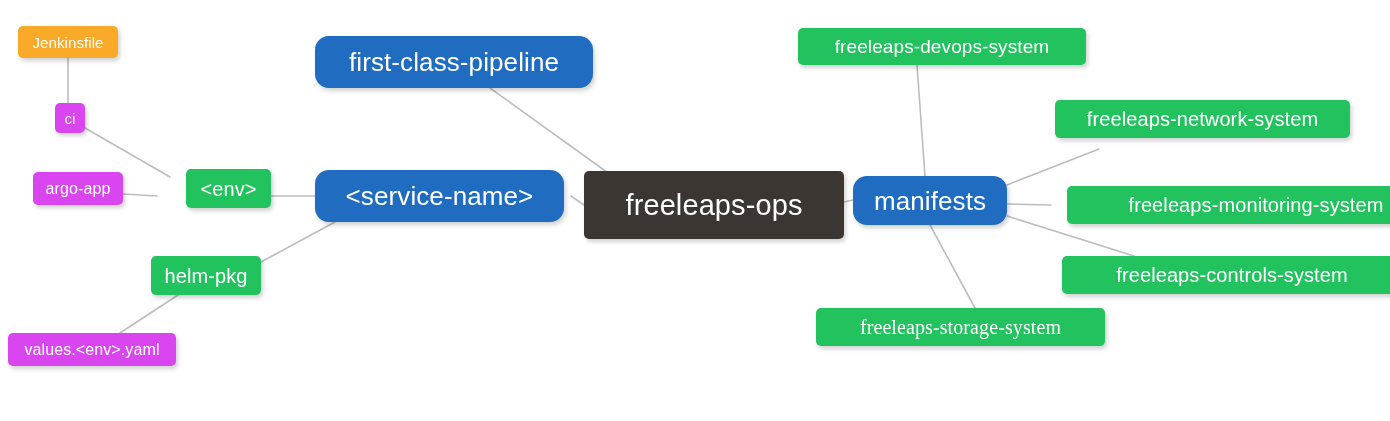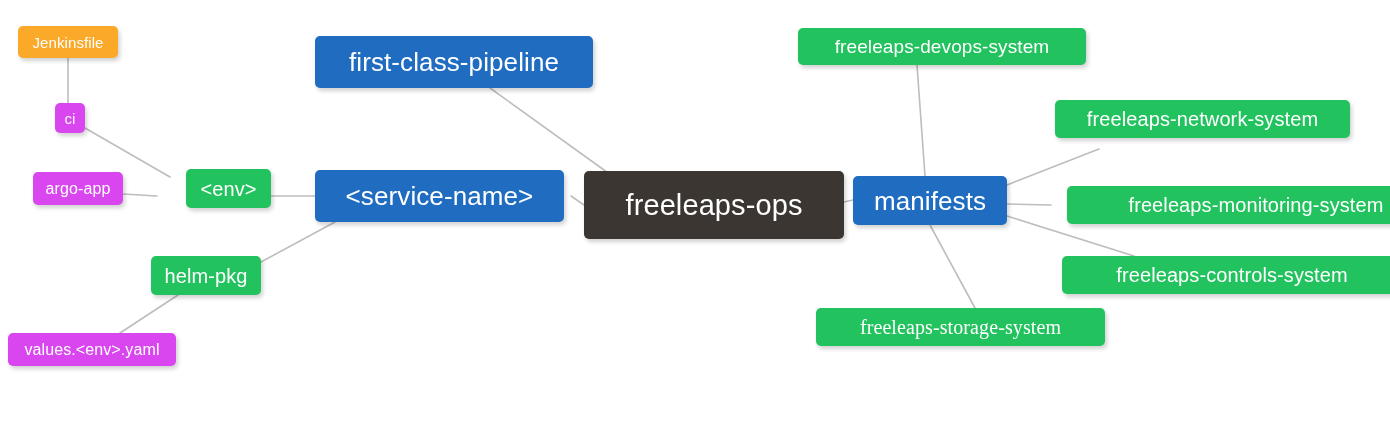--- a/index.html
+++ b/index.html
@@ -35,21 +35,21 @@
     color: #ffffff;
     border-radius: 5px;
     white-space: nowrap;
     letter-spacing: 0.1px;
     box-shadow: 2px 3px 4px rgba(0,0,0,0.18);
     line-height: 1;
     padding: 0 10px;
   }
   
   .mm-root   { background: #3b3632; }
-  .mm-blue   { background: #1f6cc0; }
+  .mm-blue   { background: #1f6cc0; border-radius: 14px; }
   .mm-green  { background: #22c35e; }
   .mm-orange { background: #fba929; }
   .mm-red    { background: #d946ef; text-align: right; }
 </style>
 </head>
 <body>
 
 <div id="mindmap-canvas">
   <svg id="edge-layer" viewBox="0 0 1390 421" width="1390" height="421">
       <line x1="584" y1="205" x2="571" y2="196" stroke="#bdbdbd" stroke-width="1.6" stroke-linecap="round"></line>

